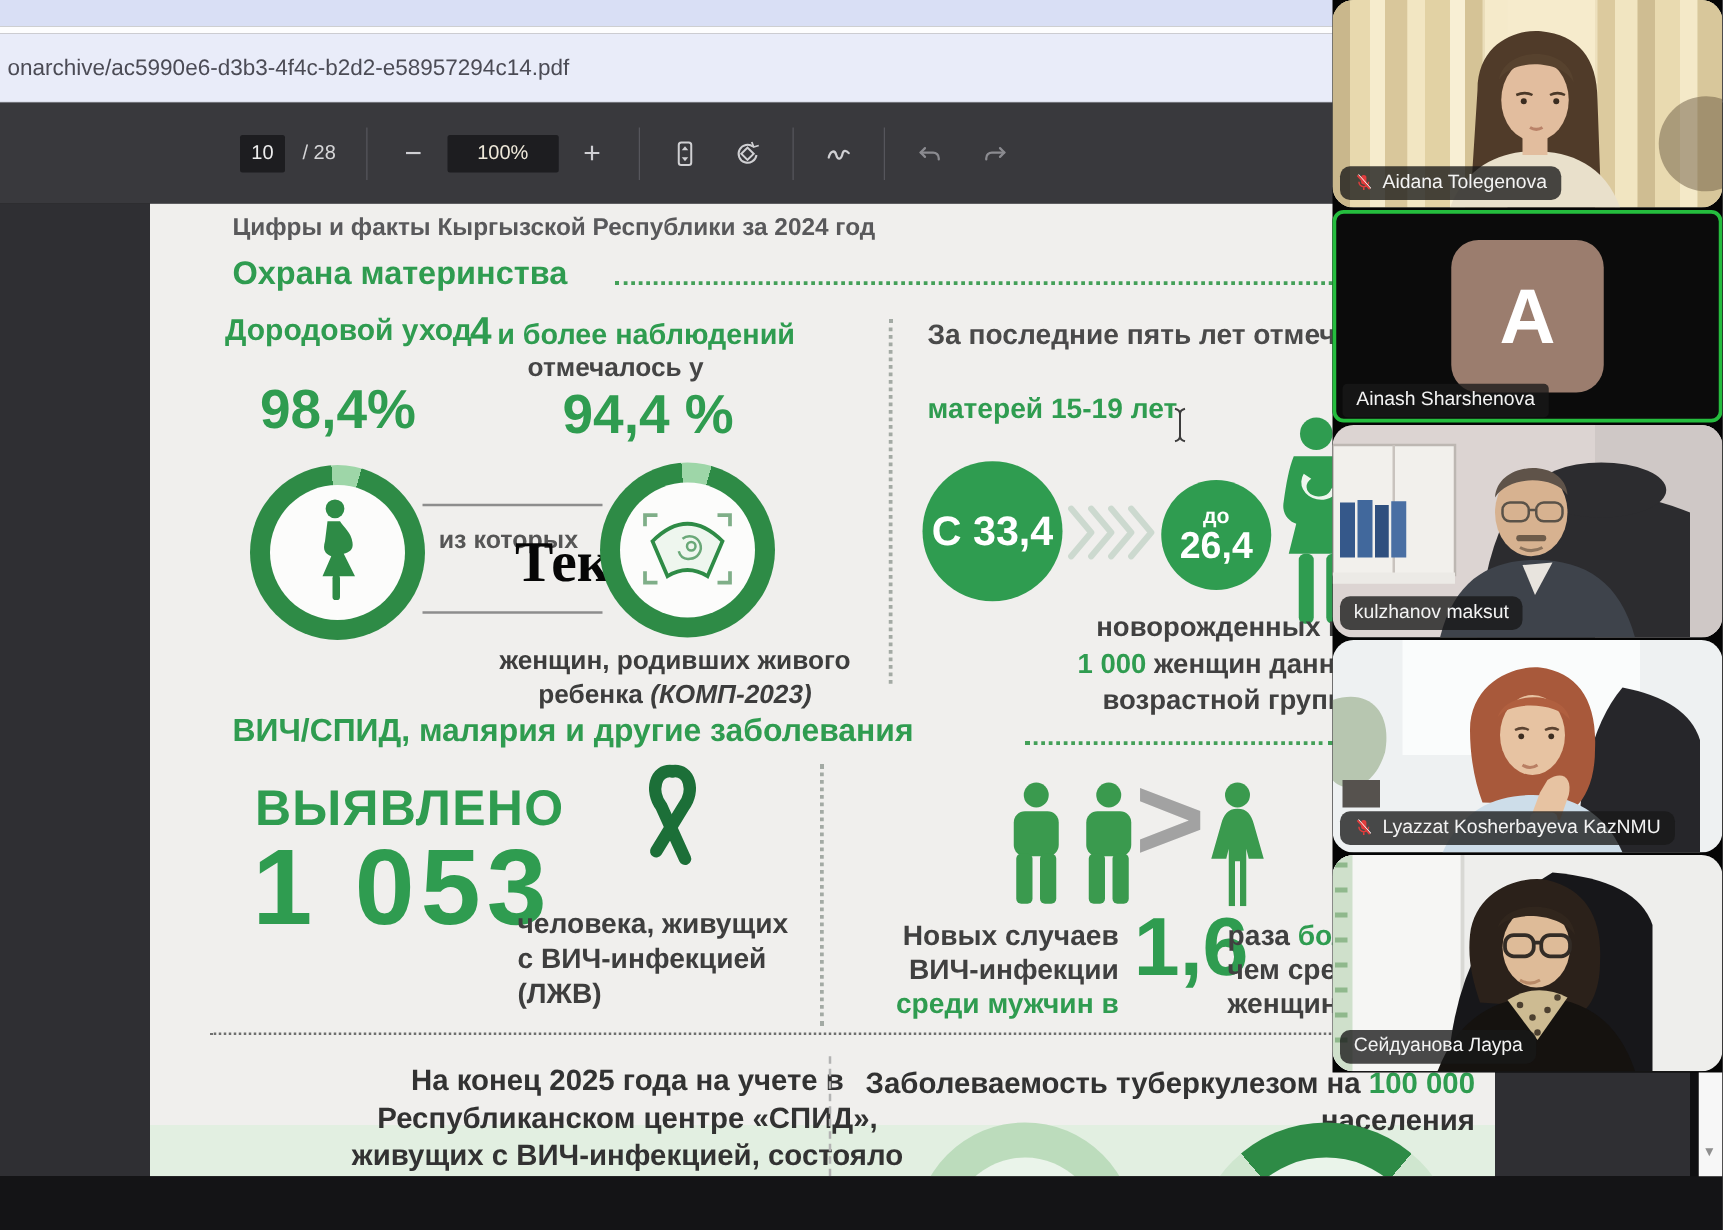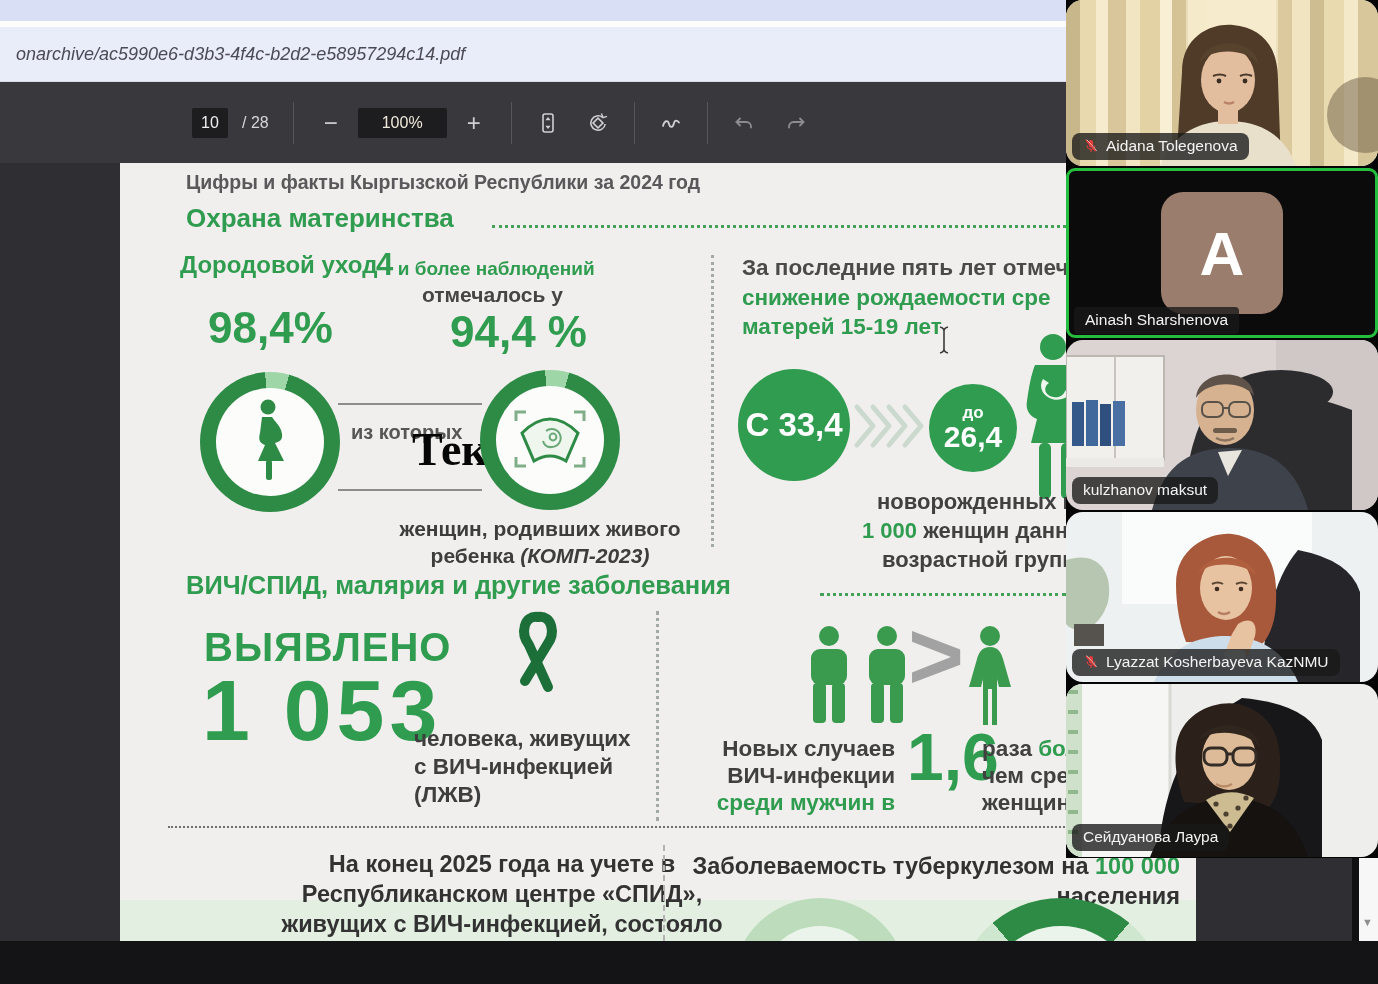--- a/index.html
+++ b/index.html
@@ -5,21 +5,21 @@
   html,body{margin:0;padding:0;background:#101012;}
   *{box-sizing:border-box;}
   .screen{position:relative;width:1378px;height:984px;overflow:hidden;background:#101012;
           font-family:"Liberation Sans",sans-serif;}
   .abs{position:absolute;}
   
   .tabstrip{left:0;top:0;width:1378px;height:21px;background:#d9dff5;}
   .chromegap{left:0;top:21px;width:1378px;height:6px;background:#fdfdfe;}
   .urlbar{left:0;top:27px;width:1378px;height:55px;background:#e9ecf9;border-bottom:1px solid #d8dbe8;
           display:flex;align-items:center;}
-  .urltext{font-size:18px;color:#4b4b55;padding-left:16px;white-space:nowrap;font-style:italic;}
+  .urltext{font-size:18px;color:#4b4b55;padding-left:6px;white-space:nowrap;}
   
   .pdftoolbar{left:0;top:82px;width:1378px;height:81px;background:#39393d;display:flex;align-items:center;}
   .tb{display:flex;align-items:center;gap:14px;margin-left:192px;}
   .pageinput{width:36px;height:30px;background:#1d1d20;border:none;color:#eee;text-align:center;
              font-size:16px;font-family:"Liberation Sans",sans-serif;border-radius:2px;}
   .pagetotal{color:#d6d6d8;font-size:16px;}
   .tbsep{width:1px;height:42px;background:#56565c;margin:0 10px;}
   .tbbtn{color:#cfcfd3;font-size:24px;background:none;border:none;cursor:pointer;line-height:1;
          padding:2px 6px;font-family:"Liberation Sans",sans-serif;}
   .zoombox{min-width:56px;height:30px;background:#1d1d20;color:#efe9da;font-size:16px;border-radius:2px;
@@ -117,21 +117,21 @@
 
       <div class="abs" style="left:0;top:737px;width:1076px;height:41px;background:#e2efe1;"></div>
 
       <div class="abs dk bold" style="left:66px;top:8px;font-size:19.5px;color:#59595b;">Цифры и факты Кыргызской Республики за 2024 год</div>
       <div class="abs green bold" style="left:66px;top:40px;font-size:26px;">Охрана материнства</div>
       <div class="abs dotgreen" style="left:372px;top:62px;width:574px;"></div>
 
       <div class="abs green bold" style="left:60px;top:88px;font-size:24px;">Дородовой уход</div>
       <div class="abs" style="left:256px;top:84px;">
         <span class="green bold" style="font-size:31px;">4</span>
-        <span class="green bold" style="font-size:19px;">и более наблюдений</span>
+        <span class="green bold" style="font-size:23px;">и более наблюдений</span>
       </div>
       <div class="abs bold" style="left:302px;top:120px;font-size:21px;color:#454545;">отмечалось у</div>
       <div class="abs green bold" style="left:88px;top:140px;font-size:44px;">98,4%</div>
       <div class="abs green bold" style="left:330px;top:144px;font-size:44px;">94,4 %</div>
 
       <div class="abs" style="left:218px;top:240px;width:144px;border-top:2px solid #8d8d8d;"></div>
       <div class="abs" style="left:218px;top:326px;width:144px;border-top:2px solid #8d8d8d;"></div>
       <div class="abs bold" style="left:231px;top:258px;font-size:20px;color:#565656;">из которых</div>
       <div class="abs serifnote" style="left:292px;top:260px;font-size:46px;">Текст</div>
 
@@ -163,21 +163,20 @@
       <div class="abs bold" style="left:240px;top:352px;width:360px;text-align:center;font-size:21px;color:#3d3d3d;line-height:27px;">
         <div>женщин, родивших живого</div>
         <div>
           <span>ребенка </span><span style="font-style:italic">(КОМП-2023)</span>
         </div>
       </div>
 
       <div class="abs vdot" style="left:591px;top:92px;height:292px;"></div>
 
       <div class="abs" style="left:622px;top:92px;font-size:22.5px;font-weight:600;color:#4a4a4a;">За последние пять лет отмече</div>
-      <div class="abs green bold" style="left:622px;top:122px;font-size:22.5px;">снижение рождаемости сре</div>
       <div class="abs green bold" style="left:622px;top:151px;font-size:22.5px;">матерей 15-19 лет</div>
 
       <div class="abs" style="left:816px;top:162px;">
         <svg width="16" height="30" viewBox="0 0 16 30" stroke="#3c3c3c" stroke-width="1.6" fill="none">
           <path d="M4 2 q4 1 4 4 q0 -3 4 -4 M8 4 v22 M4 28 q4 -1 4 -4 q0 3 4 4"></path>
         </svg>
       </div>
 
       <div class="abs bigcircle" style="left:618px;top:206px;width:112px;height:112px;font-size:33px;">С 33,4</div>
 

